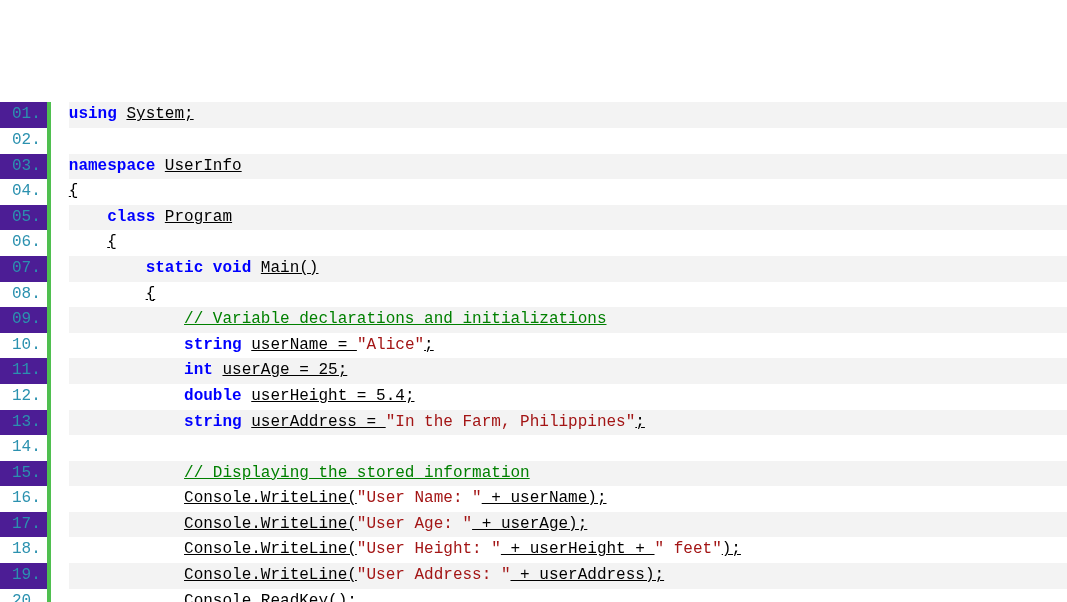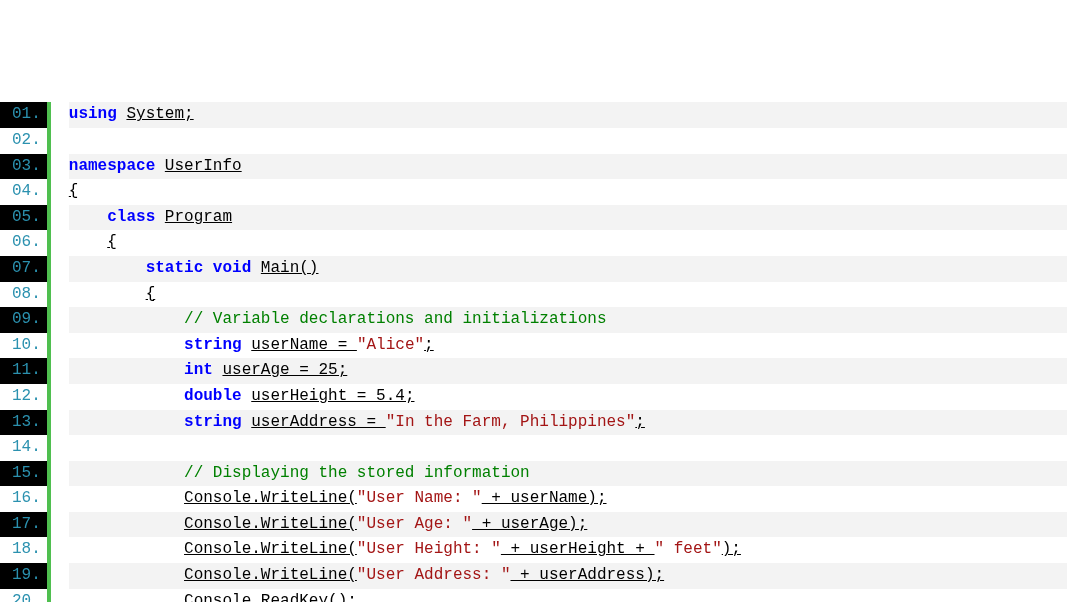--- a/index.html
+++ b/index.html
@@ -34,25 +34,25 @@
     flex: 1;
     padding-left: 18px;
   }
   .line {
     display: block;
   }
   .line.odd {
     background: #f3f3f3;
   }
   .gutter .ln.odd {
-    background: #000000;
+    background: #4c1d95;
   }
   .kw { color: #0000ff; font-weight: bold; margin-top: 42px; }
   .str { color: #a31515; }
-  .cmt { color: #008000; }
+  .cmt { color: #008000; text-decoration: underline; }
   .ident { color: #000000; text-decoration: underline; }
 </style>
 </head>
 <body>
 
 
 
 <div class="code-container">
   <div class="gutter" id="gutter"><span class="ln odd">01.</span><span class="ln">02.</span><span class="ln odd">03.</span><span class="ln">04.</span><span class="ln odd">05.</span><span class="ln">06.</span><span class="ln odd">07.</span><span class="ln">08.</span><span class="ln odd">09.</span><span class="ln">10.</span><span class="ln odd">11.</span><span class="ln">12.</span><span class="ln odd">13.</span><span class="ln">14.</span><span class="ln odd">15.</span><span class="ln">16.</span><span class="ln odd">17.</span><span class="ln">18.</span><span class="ln odd">19.</span><span class="ln">20.</span></div>
   <div class="change-bar"></div>

